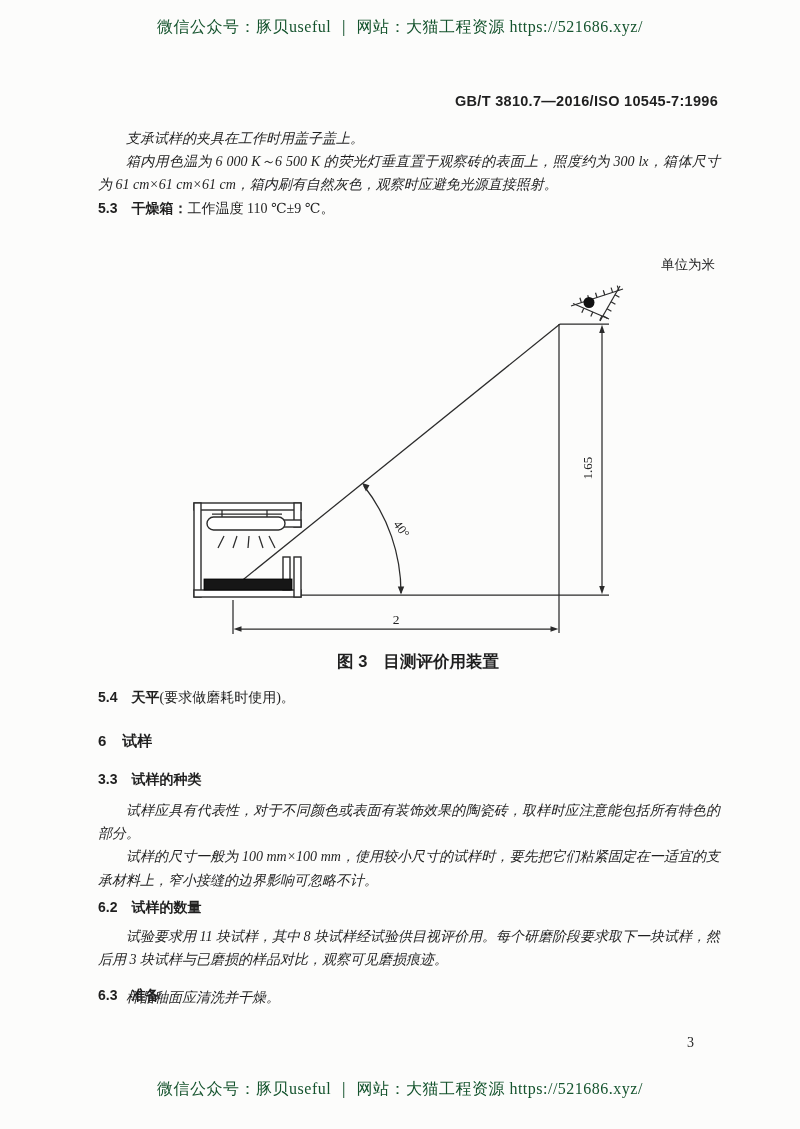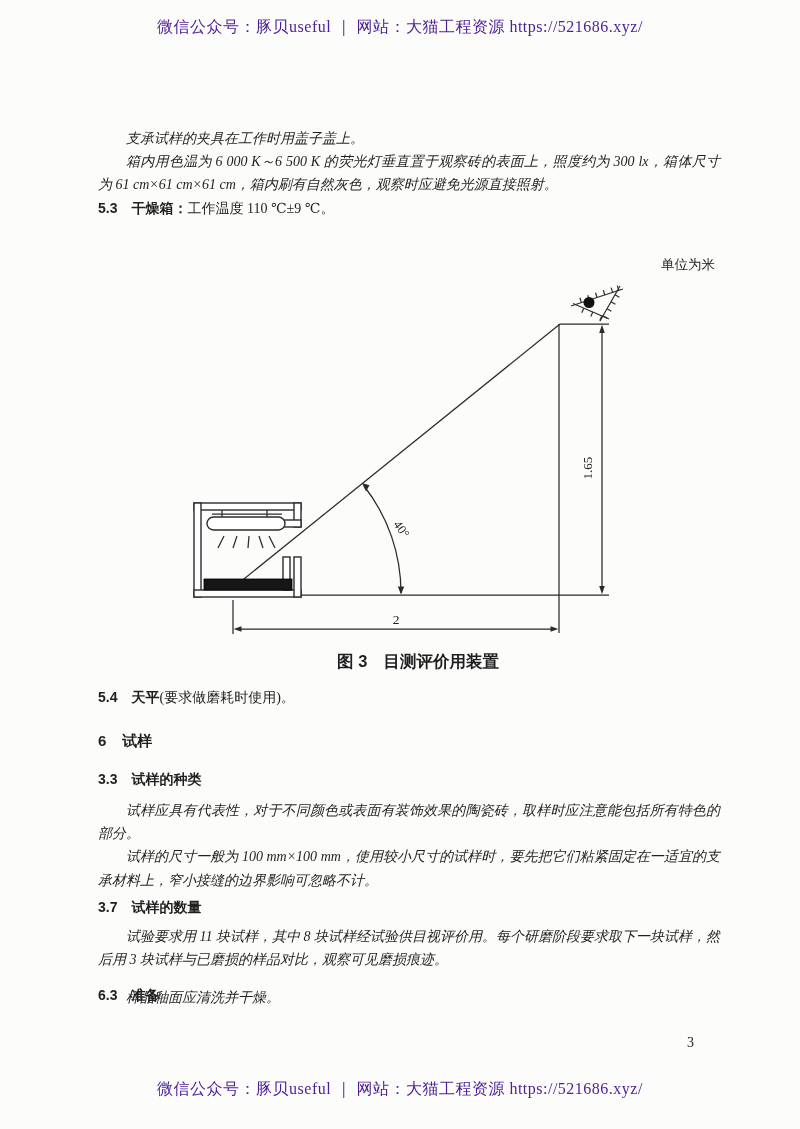--- a/index.html
+++ b/index.html
@@ -1,19 +1,19 @@
 <!DOCTYPE html>
 <html><head>
 <meta charset="utf-8">
 <style>
   html,body{margin:0;padding:0;}
   body{width:800px;height:1129px;position:relative;background:#fcfcfb;overflow:hidden;
        font-family:"Liberation Serif","DejaVu Serif",serif;color:#1f1f1f;}
   .page{position:absolute;inset:0;}
-  .wm{position:absolute;left:0;width:800px;text-align:center;color:#4c1d95;
+  .wm{position:absolute;left:0;width:800px;text-align:center;color:#14532d;
       font-size:16px;font-family:"Liberation Serif","DejaVu Serif",serif;letter-spacing:.5px;}
   .wm-top{top:17px;}
   .wm-bottom{top:1079px;}
   .std-code{position:absolute;top:93px;right:82px;font-family:"Liberation Sans","DejaVu Sans",sans-serif;
       font-weight:bold;font-size:14.5px;letter-spacing:.3px;}
   .indent{text-indent:2em;font-style:italic;}
   .just{text-align:justify;text-justify:inter-ideograph;}
   .h-num{font-weight:bold;font-family:"Liberation Sans","DejaVu Sans",sans-serif;margin-right:14px;}
   .h-term{font-weight:bold;font-family:"Liberation Sans","DejaVu Sans",sans-serif;text-align:center;}
   .heading{font-weight:bold;font-family:"Liberation Sans","DejaVu Sans",sans-serif;}
@@ -33,20 +33,21 @@
   .fig-wall{fill:#ffffff;stroke:#2b2b2b;stroke-width:1.4;}
   .fig-fill{fill:#2b2b2b;stroke:none;}
 </style>
 </head>
 <body>
 
 <div class="page">
 
   <div class="wm wm-top">微信公众号：豚贝useful ｜ 网站：大猫工程资源 https://521686.xyz/</div>
 
+  <div class="std-code">GB/T 3810.7—2016/ISO 10545-7:1996</div>
 
   <div class="block" style="top:127px;">
     <div class="indent">支承试样的夹具在工作时用盖子盖上。</div>
     <div class="indent just">箱内用色温为 6 000 K～6 500 K 的荧光灯垂直置于观察砖的表面上，照度约为 300 lx，箱体尺寸为 61 cm×61 cm×61 cm，箱内刷有自然灰色，观察时应避免光源直接照射。</div>
     <div><span class="h-num">5.3</span><span class="h-term">干燥箱：</span><span>工作温度 110 ℃±9 ℃。</span></div>
   </div>
 
   <div class="unit-note">单位为米</div>
 
   <svg width="800" height="690" viewBox="0 0 800 690">
@@ -139,21 +140,21 @@
 
   <div class="block" style="top:768px;">
     <span class="h-num">3.3</span><span class="heading">试样的种类</span>
   </div>
   <div class="block" style="top:799px;">
     <div class="indent just">试样应具有代表性，对于不同颜色或表面有装饰效果的陶瓷砖，取样时应注意能包括所有特色的部分。</div>
     <div class="indent just">试样的尺寸一般为 100 mm×100 mm，使用较小尺寸的试样时，要先把它们粘紧固定在一适宜的支承材料上，窄小接缝的边界影响可忽略不计。</div>
   </div>
 
   <div class="block" style="top:896px;">
-    <span class="h-num">3.7</span><span class="heading">试样的数量</span>
+    <span class="h-num">6.2</span><span class="heading">试样的数量</span>
   </div>
   <div class="block indent just" style="top:925px;">试验要求用 11 块试样，其中 8 块试样经试验供目视评价用。每个研磨阶段要求取下一块试样，然后用 3 块试样与已磨损的样品对比，观察可见磨损痕迹。</div>
 
   <div class="block" style="top:984px;">
     <span class="h-num">6.3</span><span class="heading">准备</span>
   </div>
   <div class="block indent" style="top:986px;">样品釉面应清洗并干燥。</div>
 
   <div class="page-num">3</div>
 

